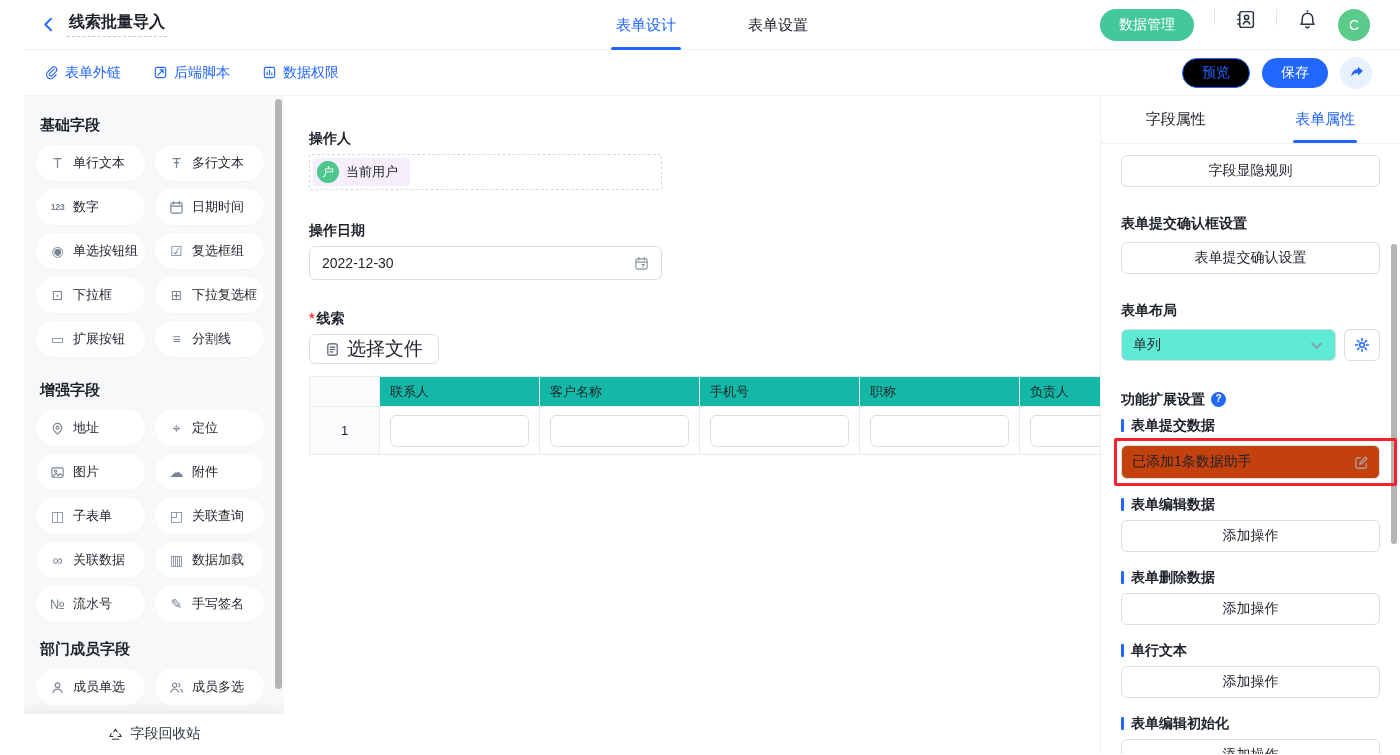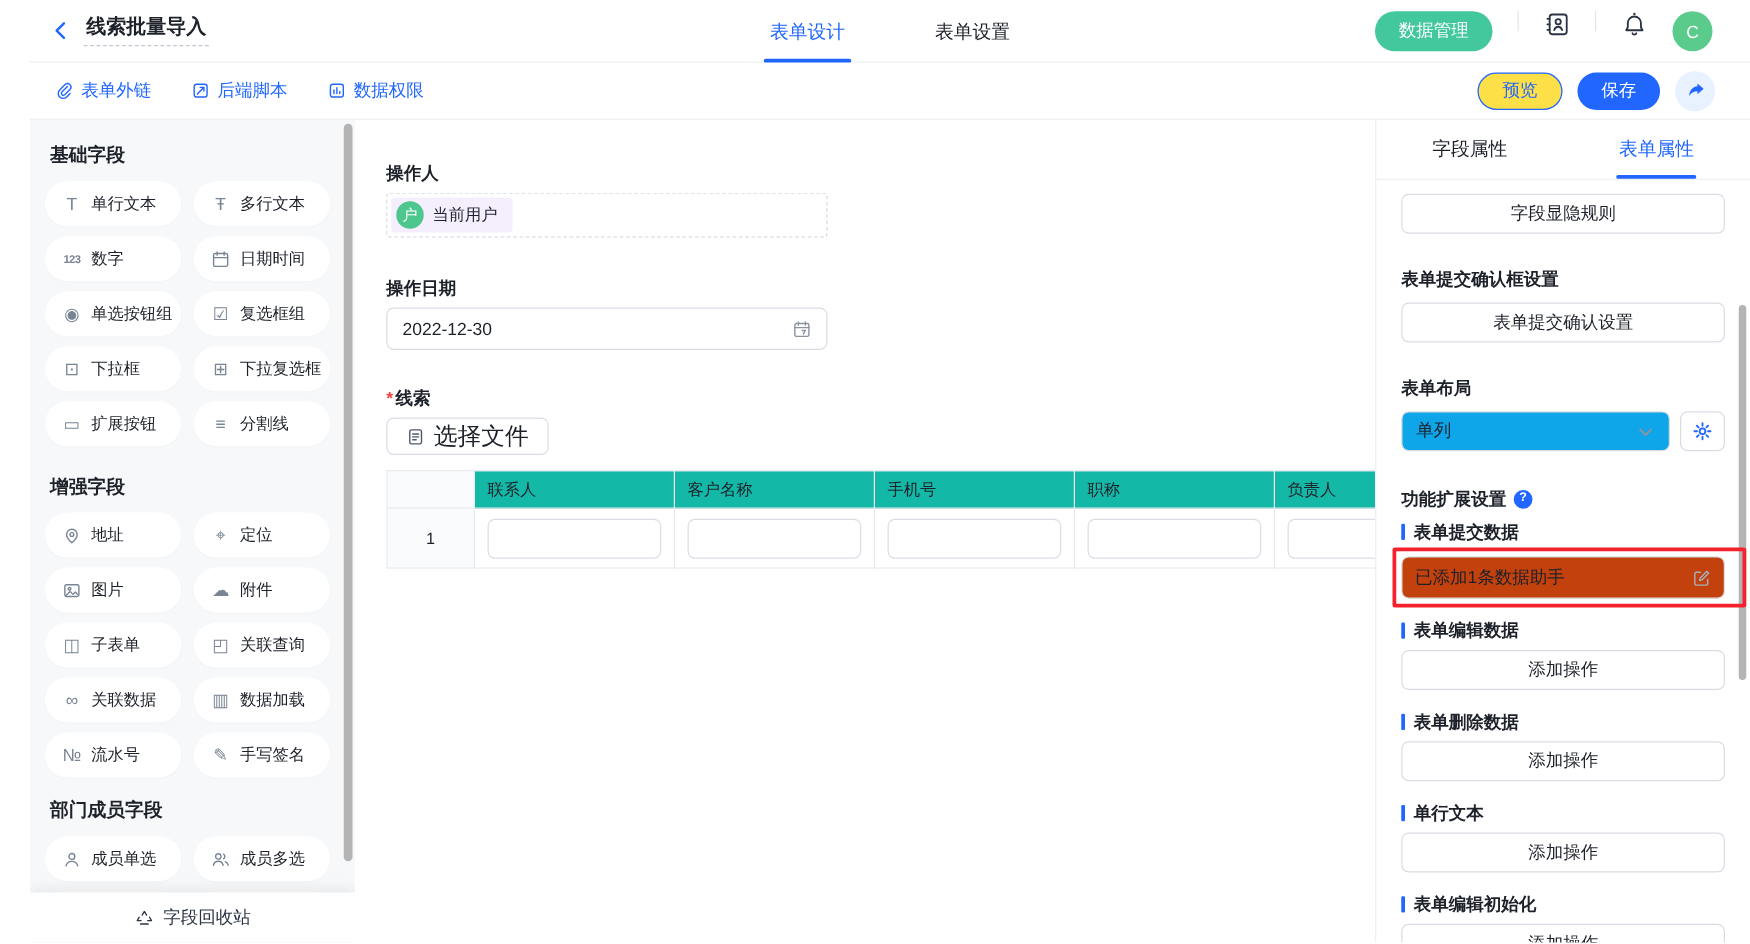--- a/index.html
+++ b/index.html
@@ -30,21 +30,21 @@
   .icon-btn{color:#2b3442;}
   .icon-btn svg{width:21px;height:21px;}
   .avatar{width:32px;height:32px;border-radius:50%;background:var(--avatar-green);color:#fff;font-size:14px;display:flex;align-items:center;justify-content:center;}
 
   
   .subbar{height:46px;display:flex;align-items:center;padding:0 28px 0 20px;border-bottom:1px solid var(--line);background:#fff;}
   .sub-links{display:flex;align-items:center;gap:32px;}
   .sub-link{display:flex;align-items:center;gap:6px;color:var(--primary);font-size:14px;}
   .sub-link .icon{color:var(--primary);}
   .sub-right{margin-left:auto;display:flex;align-items:center;gap:12px;}
-  .btn-preview{height:30px;padding:0 19px;border-radius:15px;border:1px solid var(--primary);color:var(--primary);background:#fde047;font-size:14px;}
+  .btn-preview{height:30px;padding:0 19px;border-radius:15px;border:1px solid var(--primary);color:var(--primary);background:#000000;font-size:14px;}
   .btn-save{height:30px;padding:0 19px;border-radius:15px;border:none;color:#fff;background:var(--primary);font-size:14px;}
   .btn-share{width:32px;height:32px;border-radius:50%;border:none;background:#e8f1ff;color:var(--primary);display:flex;align-items:center;justify-content:center;}
   .btn-share svg{width:15px;height:15px;}
 
   
   .main{display:flex;height:658px;}
 
   
   .sidebar{width:260px;min-width:260px;background:#f7f8fa;padding:18px 20px 0 12px;position:relative;overflow:hidden;}
   .sb-section{margin-top:22px;}
@@ -83,21 +83,21 @@
   
   .panel{width:300px;min-width:300px;background:#fff;border-left:1px solid var(--line);padding:0 20px;position:relative;overflow:hidden;}
   .panel-tabs{height:48px;display:flex;margin:0 -20px;border-bottom:1px solid var(--line);}
   .panel-tab{flex:1;display:flex;align-items:center;justify-content:center;font-size:15px;color:var(--text);position:relative;}
   .panel-tab.active{color:var(--primary);font-weight:500;}
   .panel-tab.active::after{content:"";position:absolute;left:50%;transform:translateX(-50%);bottom:0;width:64px;height:3px;background:var(--primary);border-radius:2px;}
   .panel-btn{width:100%;height:32px;border:1px solid var(--input-border);border-radius:6px;background:#fff;font-size:14px;color:var(--text);display:flex;align-items:center;justify-content:center;}
   .panel > .panel-btn{margin-top:11px;}
   .panel-heading{font-size:14px;font-weight:700;line-height:16px;margin:28px 0 11px;}
   .layout-row{display:flex;gap:8px;}
-  .layout-select{flex:1;height:32px;border:1px solid var(--input-border);border-radius:6px;display:flex;align-items:center;justify-content:space-between;padding:0 11px;font-size:14px;background:#0ea5e9;}
+  .layout-select{flex:1;height:32px;border:1px solid var(--input-border);border-radius:6px;display:flex;align-items:center;justify-content:space-between;padding:0 11px;font-size:14px;background:#5eead4;}
   .layout-select .icon{color:#8a93a1;}
   .gear-btn{width:36px;height:32px;border:1px solid var(--input-border);border-radius:6px;background:#fff;display:flex;align-items:center;justify-content:center;color:var(--primary);}
   .gear-btn svg{width:16px;height:16px;}
   .ext-heading{margin-top:30px;display:flex;align-items:center;gap:6px;font-size:14px;font-weight:700;line-height:16px;}
   .help-dot{width:15px;height:15px;border-radius:50%;background:var(--primary);color:#fff;font-size:10px;font-weight:700;display:flex;align-items:center;justify-content:center;}
   .group-title{display:flex;align-items:center;gap:7px;margin:17px 0 8px;font-size:14px;font-weight:700;line-height:16px;}
   .ext-group:first-child .group-title{margin-top:10px;}
   .gbar{width:3px;height:13px;background:var(--primary);border-radius:1px;}
   .configured-wrap{position:relative;margin:12px 0 0;}
   .ext-group:first-child .configured-wrap{margin-top:12px;}

